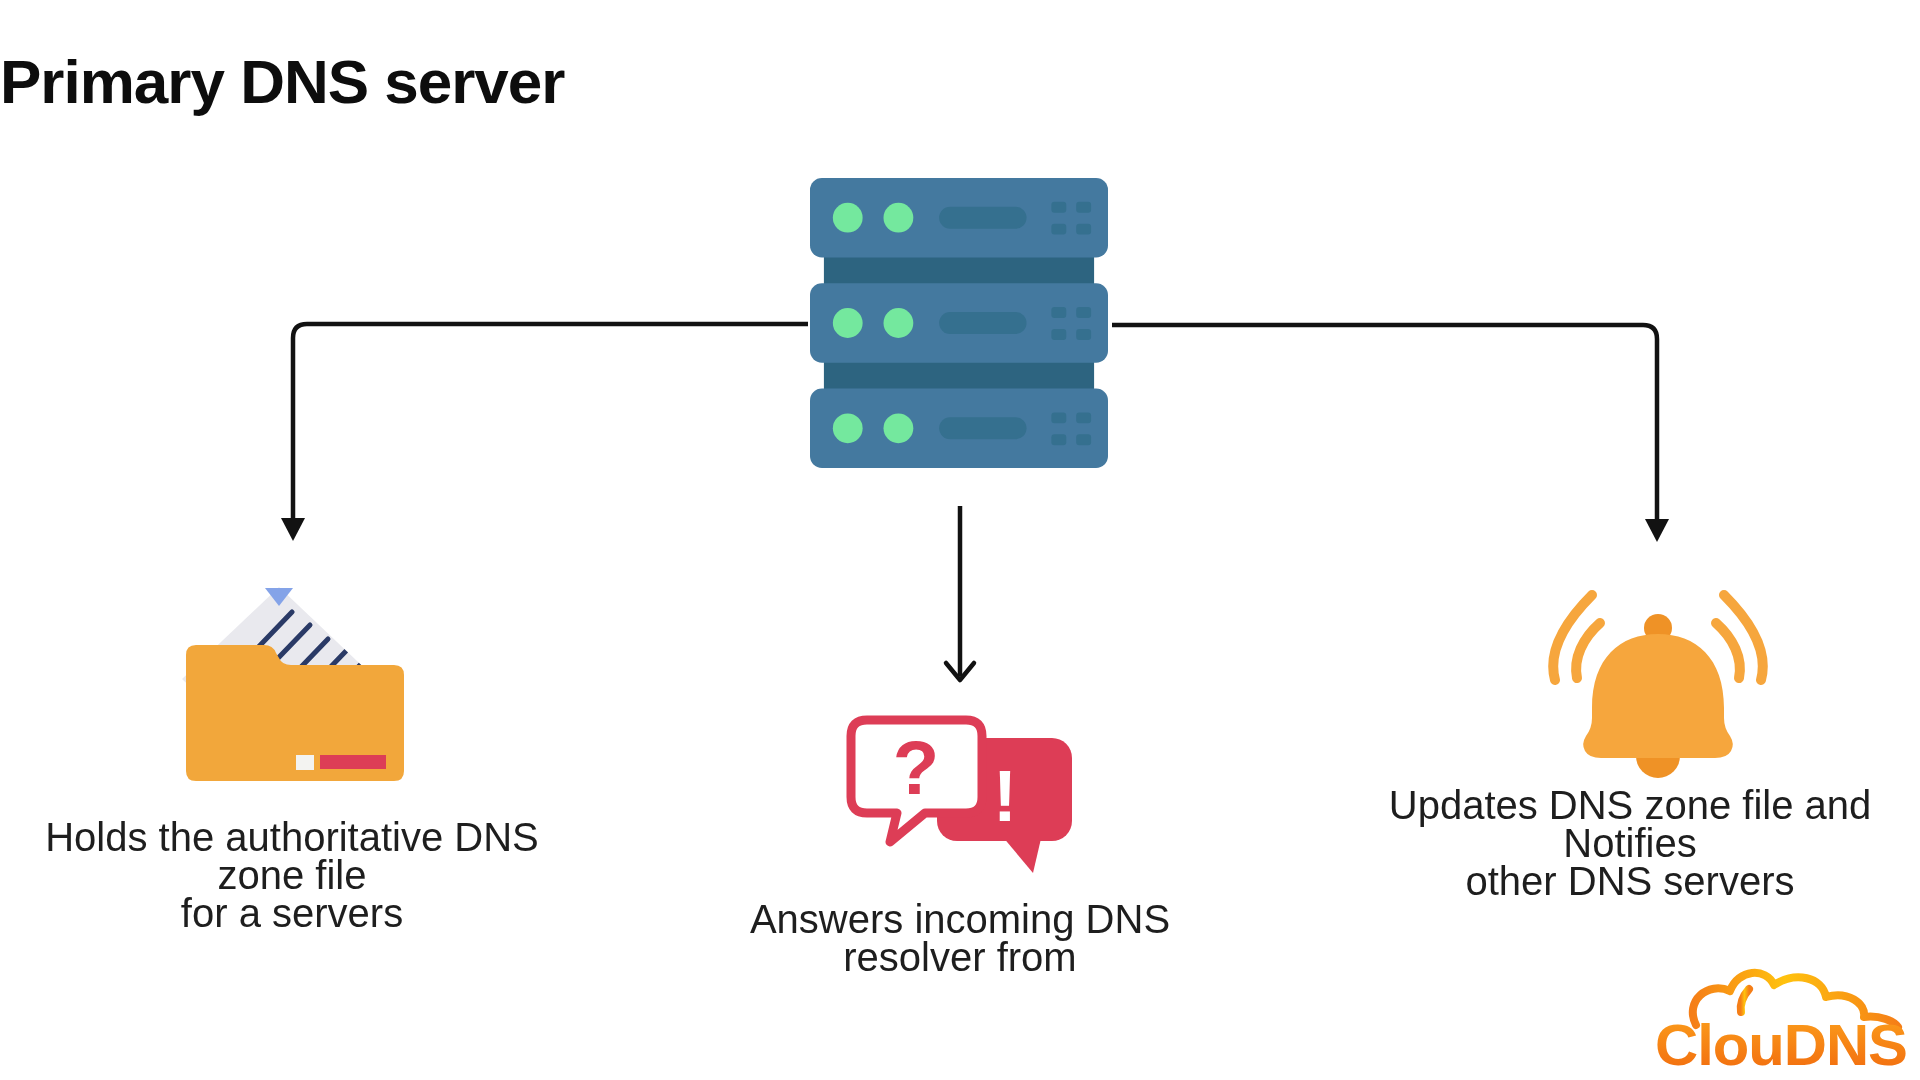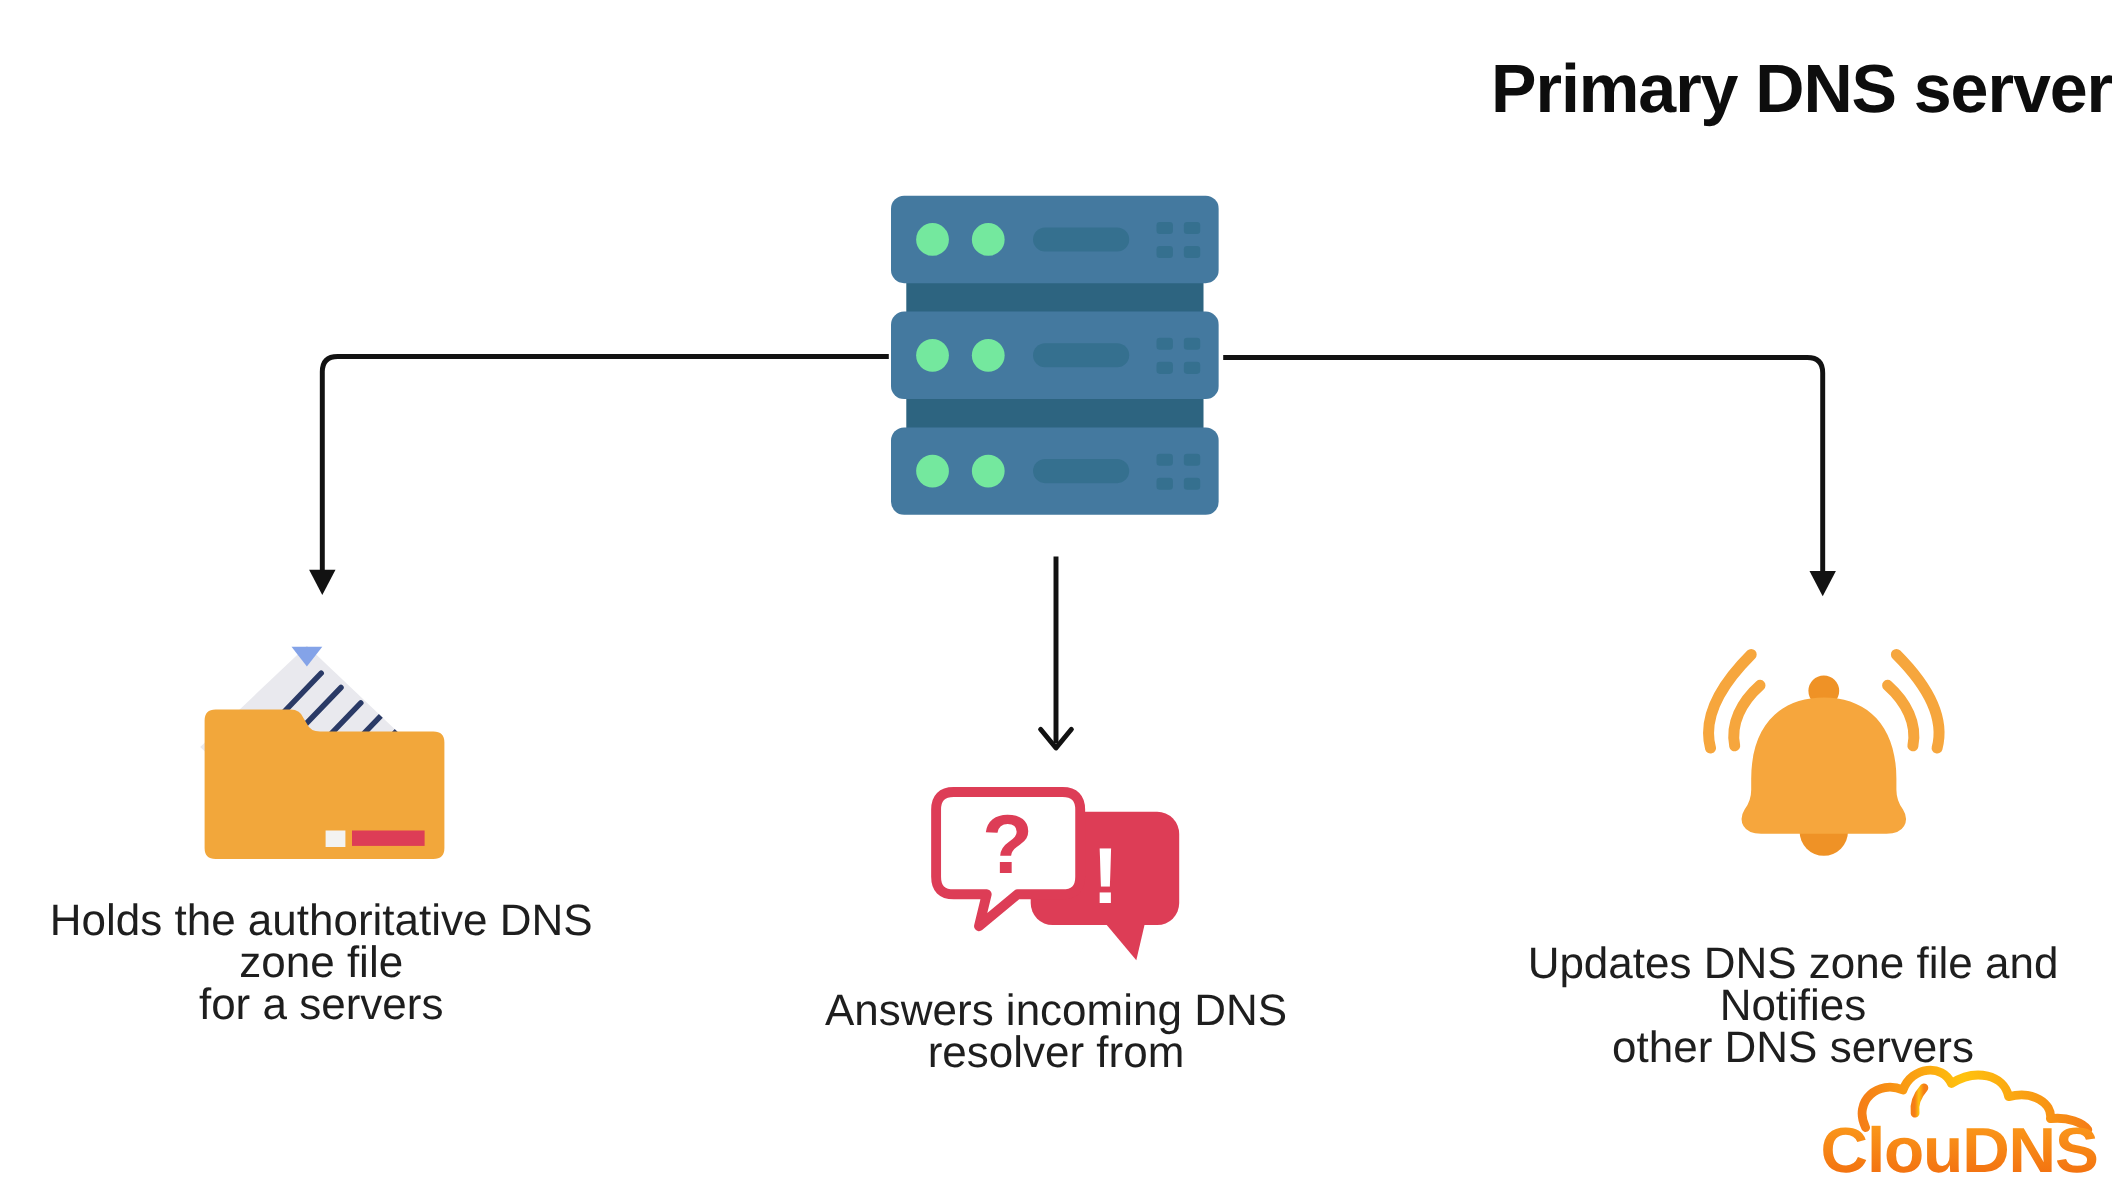--- a/index.html
+++ b/index.html
@@ -21,37 +21,37 @@
     --logo-yellow:#ffc20e;
     --page-bg:#ffffff;
   }
   html,body{margin:0;padding:0;}
   body{background:#e9e9e9;font-family:"Liberation Sans",sans-serif;}
   .canvas{
     position:relative;width:1920px;height:1080px;background:var(--page-bg);
     overflow:hidden;margin:0 auto;
   }
   .page-title{
-    position:absolute;top:46px;left:0;width:1920px;text-align:right;
+    position:absolute;top:46px;left:0;width:1920px;text-align:left;
     font-size:62px;font-weight:800;letter-spacing:-1px;color:var(--title-color);
   }
   .icon-svg{position:absolute;display:block;}
   #server-icon{left:810px;top:173px;width:298px;height:300px;}
   #folder-icon{left:180px;top:575px;width:230px;height:212px;}
   #chat-icon{left:845px;top:712px;width:250px;height:168px;}
   #bell-icon{left:1545px;top:588px;width:236px;height:200px;}
   #logo-svg{left:1650px;top:963px;width:262px;height:112px;}
   #arrows-svg{left:0;top:0;width:1920px;height:1080px;pointer-events:none;}
   .caption{
     position:absolute;width:560px;text-align:center;
     font-size:40px;line-height:38px;color:var(--caption-color);
   }
   #caption-zone-file{left:12px;top:818px;}
   #caption-requests{left:680px;top:900px;}
-  #caption-notify{left:1350px;top:857px;}
+  #caption-notify{left:1350px;top:786px;}
   .arrow-line{stroke:var(--arrow-color);stroke-width:4.5;fill:none;}
   .arrow-head{fill:var(--arrow-color);}
   .arrow-chevron{stroke:var(--arrow-color);stroke-width:4.5;fill:none;stroke-linecap:round;stroke-linejoin:round;}
   .srv-unit{fill:var(--server-blue);}
   .srv-conn{fill:var(--server-dark);}
   .srv-led{fill:var(--led-green);}
   .srv-slot{fill:var(--server-slot);}
   .doc-body{fill:var(--doc-gray);}
   .doc-line{stroke:var(--doc-line-navy);stroke-width:5;stroke-linecap:round;}
   .doc-flap{fill:var(--doc-flap-blue);}

